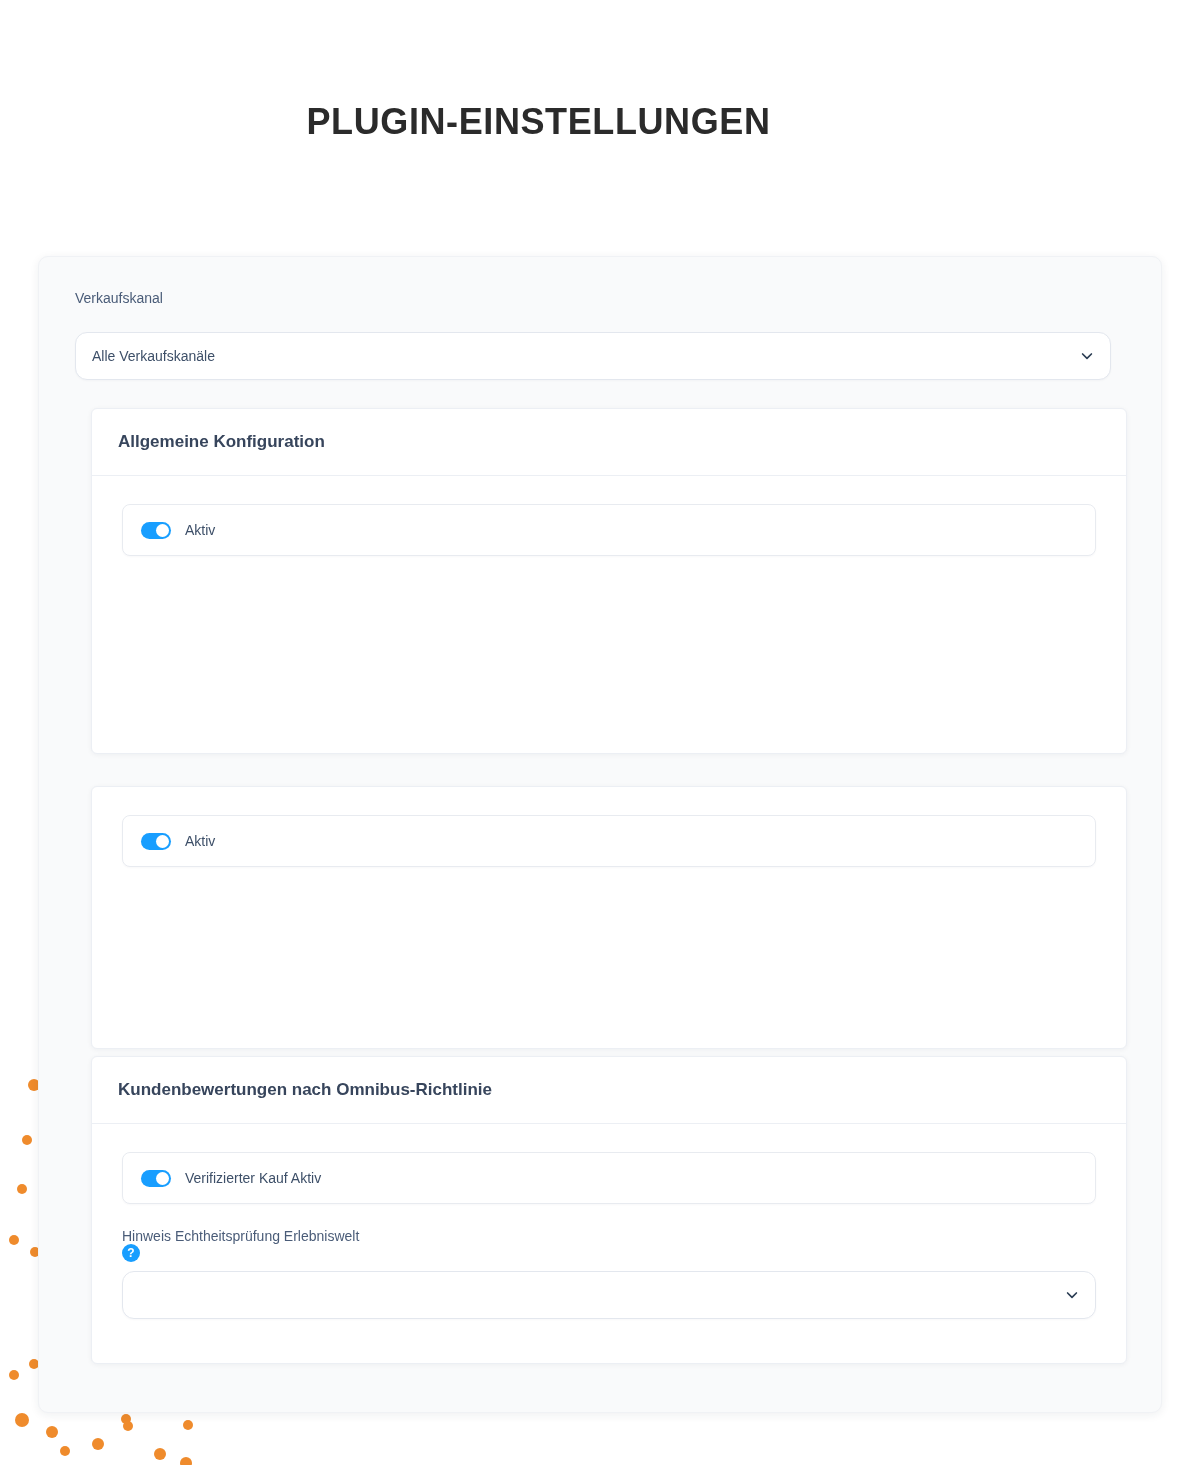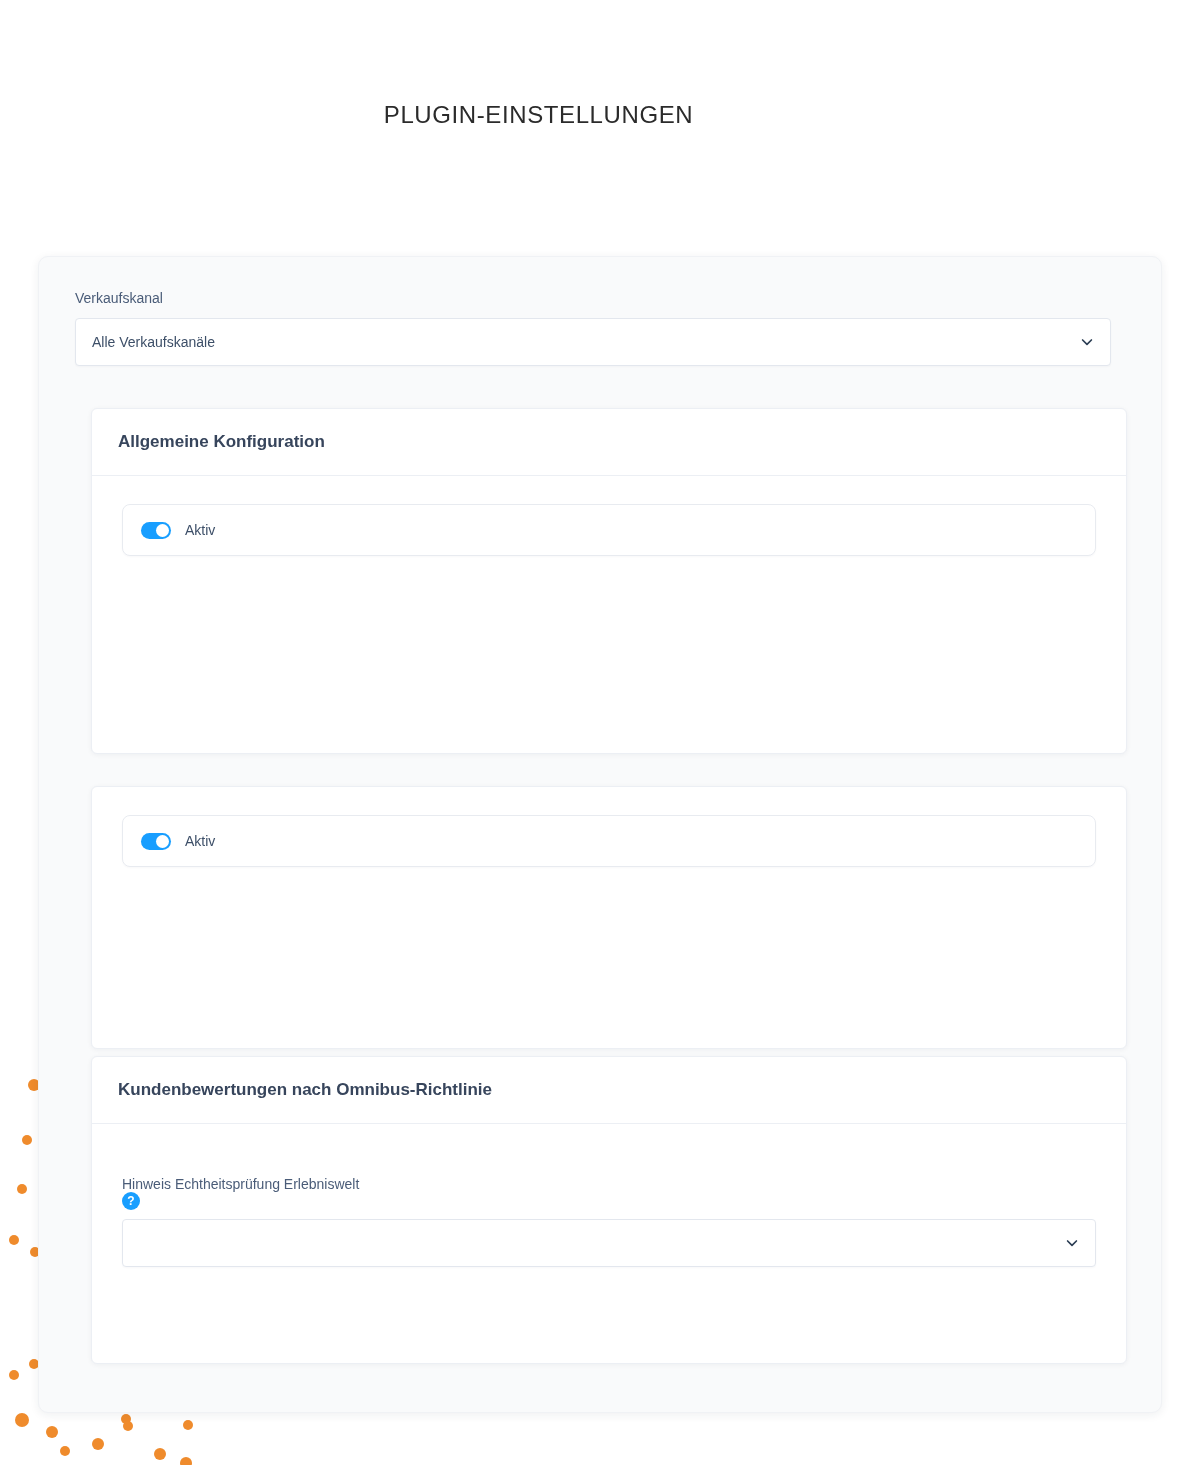--- a/index.html
+++ b/index.html
@@ -33,22 +33,22 @@
     background: #ef8b2c;
   }
 
   
   .page-title {
     position: absolute;
     left: 0;
     top: 101px;
     width: 1077px;
     text-align: center;
-    font-size: 24px;
-    font-weight: 400;
+    font-size: 36px;
+    font-weight: 700;
     letter-spacing: 0.6px;
     color: #2b2b2b;
     z-index: 3;
   }
 
   
   .settings-shell {
     position: absolute;
     left: 38px;
     top: 256px;
@@ -64,30 +64,30 @@
   
   .sc-field {
     position: absolute;
     left: 36px;
     top: 33px;
     width: 1036px;
   }
   .sc-label {
     font-size: 14px;
     color: #4a5c78;
-    margin-bottom: 12px;
+    margin-bottom: 26px;
     display: block;
   }
   .select-box {
     position: relative;
     width: 100%;
     height: 48px;
     background: #ffffff;
     border: 1px solid #e3e7ee;
-    border-radius: 4px;
+    border-radius: 12px;
     display: flex;
     align-items: center;
     padding: 0 44px 0 16px;
     box-shadow: 0 1px 2px rgba(25, 36, 56, 0.03);
   }
   .select-value {
     font-size: 14px;
     color: #3d4f68;
     white-space: nowrap;
     overflow: hidden;
@@ -267,20 +267,26 @@
           <span class="switch-label">Aktiv</span>
         </div>
       </div>
     </section>
 
     <section class="card" id="card-omnibus">
       <div class="card-header">
         <span class="card-title">Kundenbewertungen nach Omnibus-Richtlinie</span>
       </div>
       <div class="card-body">
+        <div class="switch-field">
+          <span class="switch">
+            <span class="knob"></span>
+          </span>
+          <span class="switch-label">Verifizierter Kauf Aktiv</span>
+        </div>
 
         <div class="field-block">
           <div class="field-row">
             <span class="field-label">Hinweis Echtheitsprüfung Erlebniswelt</span>
             <span class="help-icon">?</span>
           </div>
           <div class="select-box empty">
             <span class="select-value"></span>
             <span class="chev">
               <svg width="14" height="14" viewBox="0 0 14 14">

